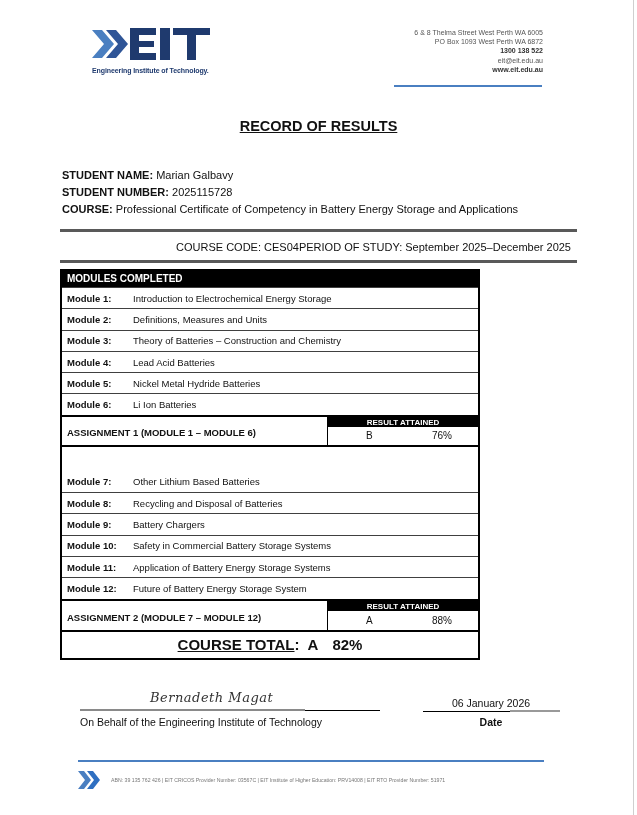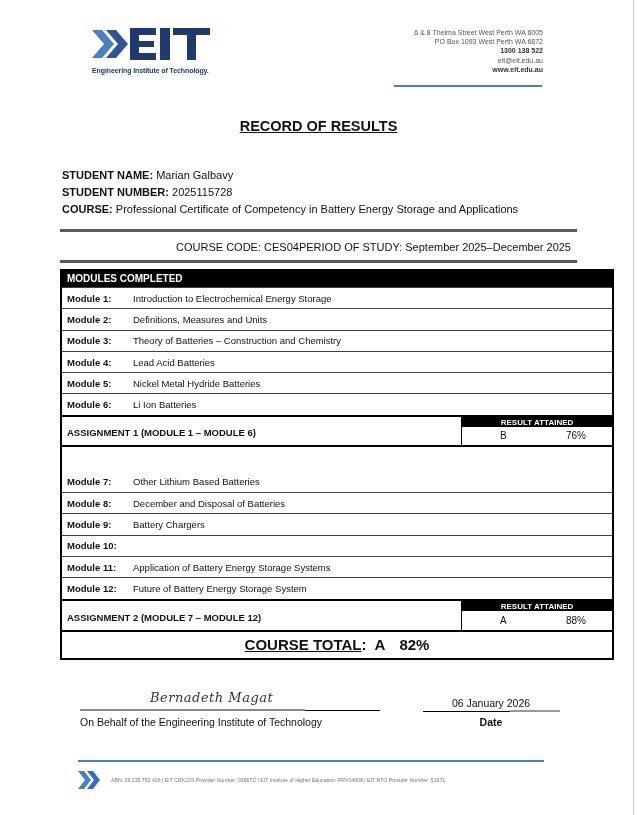--- a/index.html
+++ b/index.html
@@ -17,21 +17,21 @@
 
     .title { position: absolute; left: 0; width: 637px; top: 118px; text-align: center; font-size: 14.5px; font-weight: bold; text-decoration: underline; color: #111; }
 
     .info { position: absolute; left: 62px; font-size: 11px; color: #111; }
     .info b { font-weight: bold; }
 
     .rule { position: absolute; left: 60px; width: 517px; height: 3px; background: #595959; }
     .code-row { position: absolute; left: 66px; top: 241px; width: 505px; font-size: 11px; font-weight: normal; display: flex; justify-content: flex-end; }
 
     
-    .table { position: absolute; left: 60px; top: 269px; width: 554px; border: 2px solid #000; border-top: none; }
+    .table { position: absolute; left: 60px; top: 269px; width: 420px; border: 2px solid #000; border-top: none; }
     .t-head { background: #000; color: #fff; font-size: 10px; font-weight: bold; height: 18px; line-height: 19px; padding-left: 5px; }
     .mod-row { height: 21.3px; border-top: 1px solid #404040; display: flex; align-items: center; font-size: 9.5px; padding-left: 5px; }
     .mod-row:first-of-type { border-top: none; }
     .mod-num { width: 66px; font-weight: bold; }
     .assign-row { height: 32px; border-top: 2px solid #000; display: flex; border-bottom: 2px solid #000; }
     .assign-label { flex: 1; font-size: 9.5px; font-weight: bold; padding-left: 5px; display: flex; align-items: center; border-right: 1px solid #000; padding-top: 4px; }
     .result { width: 150px; display: flex; flex-direction: column; }
     .result-head { background: #000000; color: #fff; font-size: 8px; font-weight: bold; text-align: center; height: 10px; line-height: 11px; }
     .result-vals { flex: 1; display: flex; justify-content: space-between; font-size: 10px; padding: 0 26px 0 38px; align-items: center; }
     .total-row { height: 27px; border-top: 1px solid #000; display: flex; justify-content: center; align-items: center; font-size: 15px; font-weight: bold; }
@@ -145,28 +145,29 @@
       </div>
     </div>
   </div>
 
   <div class="mod-row" style="border-top:none;margin-top:24px;">
       <span class="mod-num">Module 7:</span>
       <span>Other Lithium Based Batteries</span>
     </div>
   <div class="mod-row">
       <span class="mod-num">Module 8:</span>
-      <span>December and Disposal of Batteries</span>
+      <span>Recycling and Disposal of Batteries</span>
     </div>
   <div class="mod-row">
       <span class="mod-num">Module 9:</span>
       <span>Battery Chargers</span>
     </div>
   <div class="mod-row">
       <span class="mod-num">Module 10:</span>
+      <span>Safety in Commercial Battery Storage Systems</span>
     </div>
   <div class="mod-row">
       <span class="mod-num">Module 11:</span>
       <span>Application of Battery Energy Storage Systems</span>
     </div>
   <div class="mod-row">
       <span class="mod-num">Module 12:</span>
       <span>Future of Battery Energy Storage System</span>
     </div>
 

